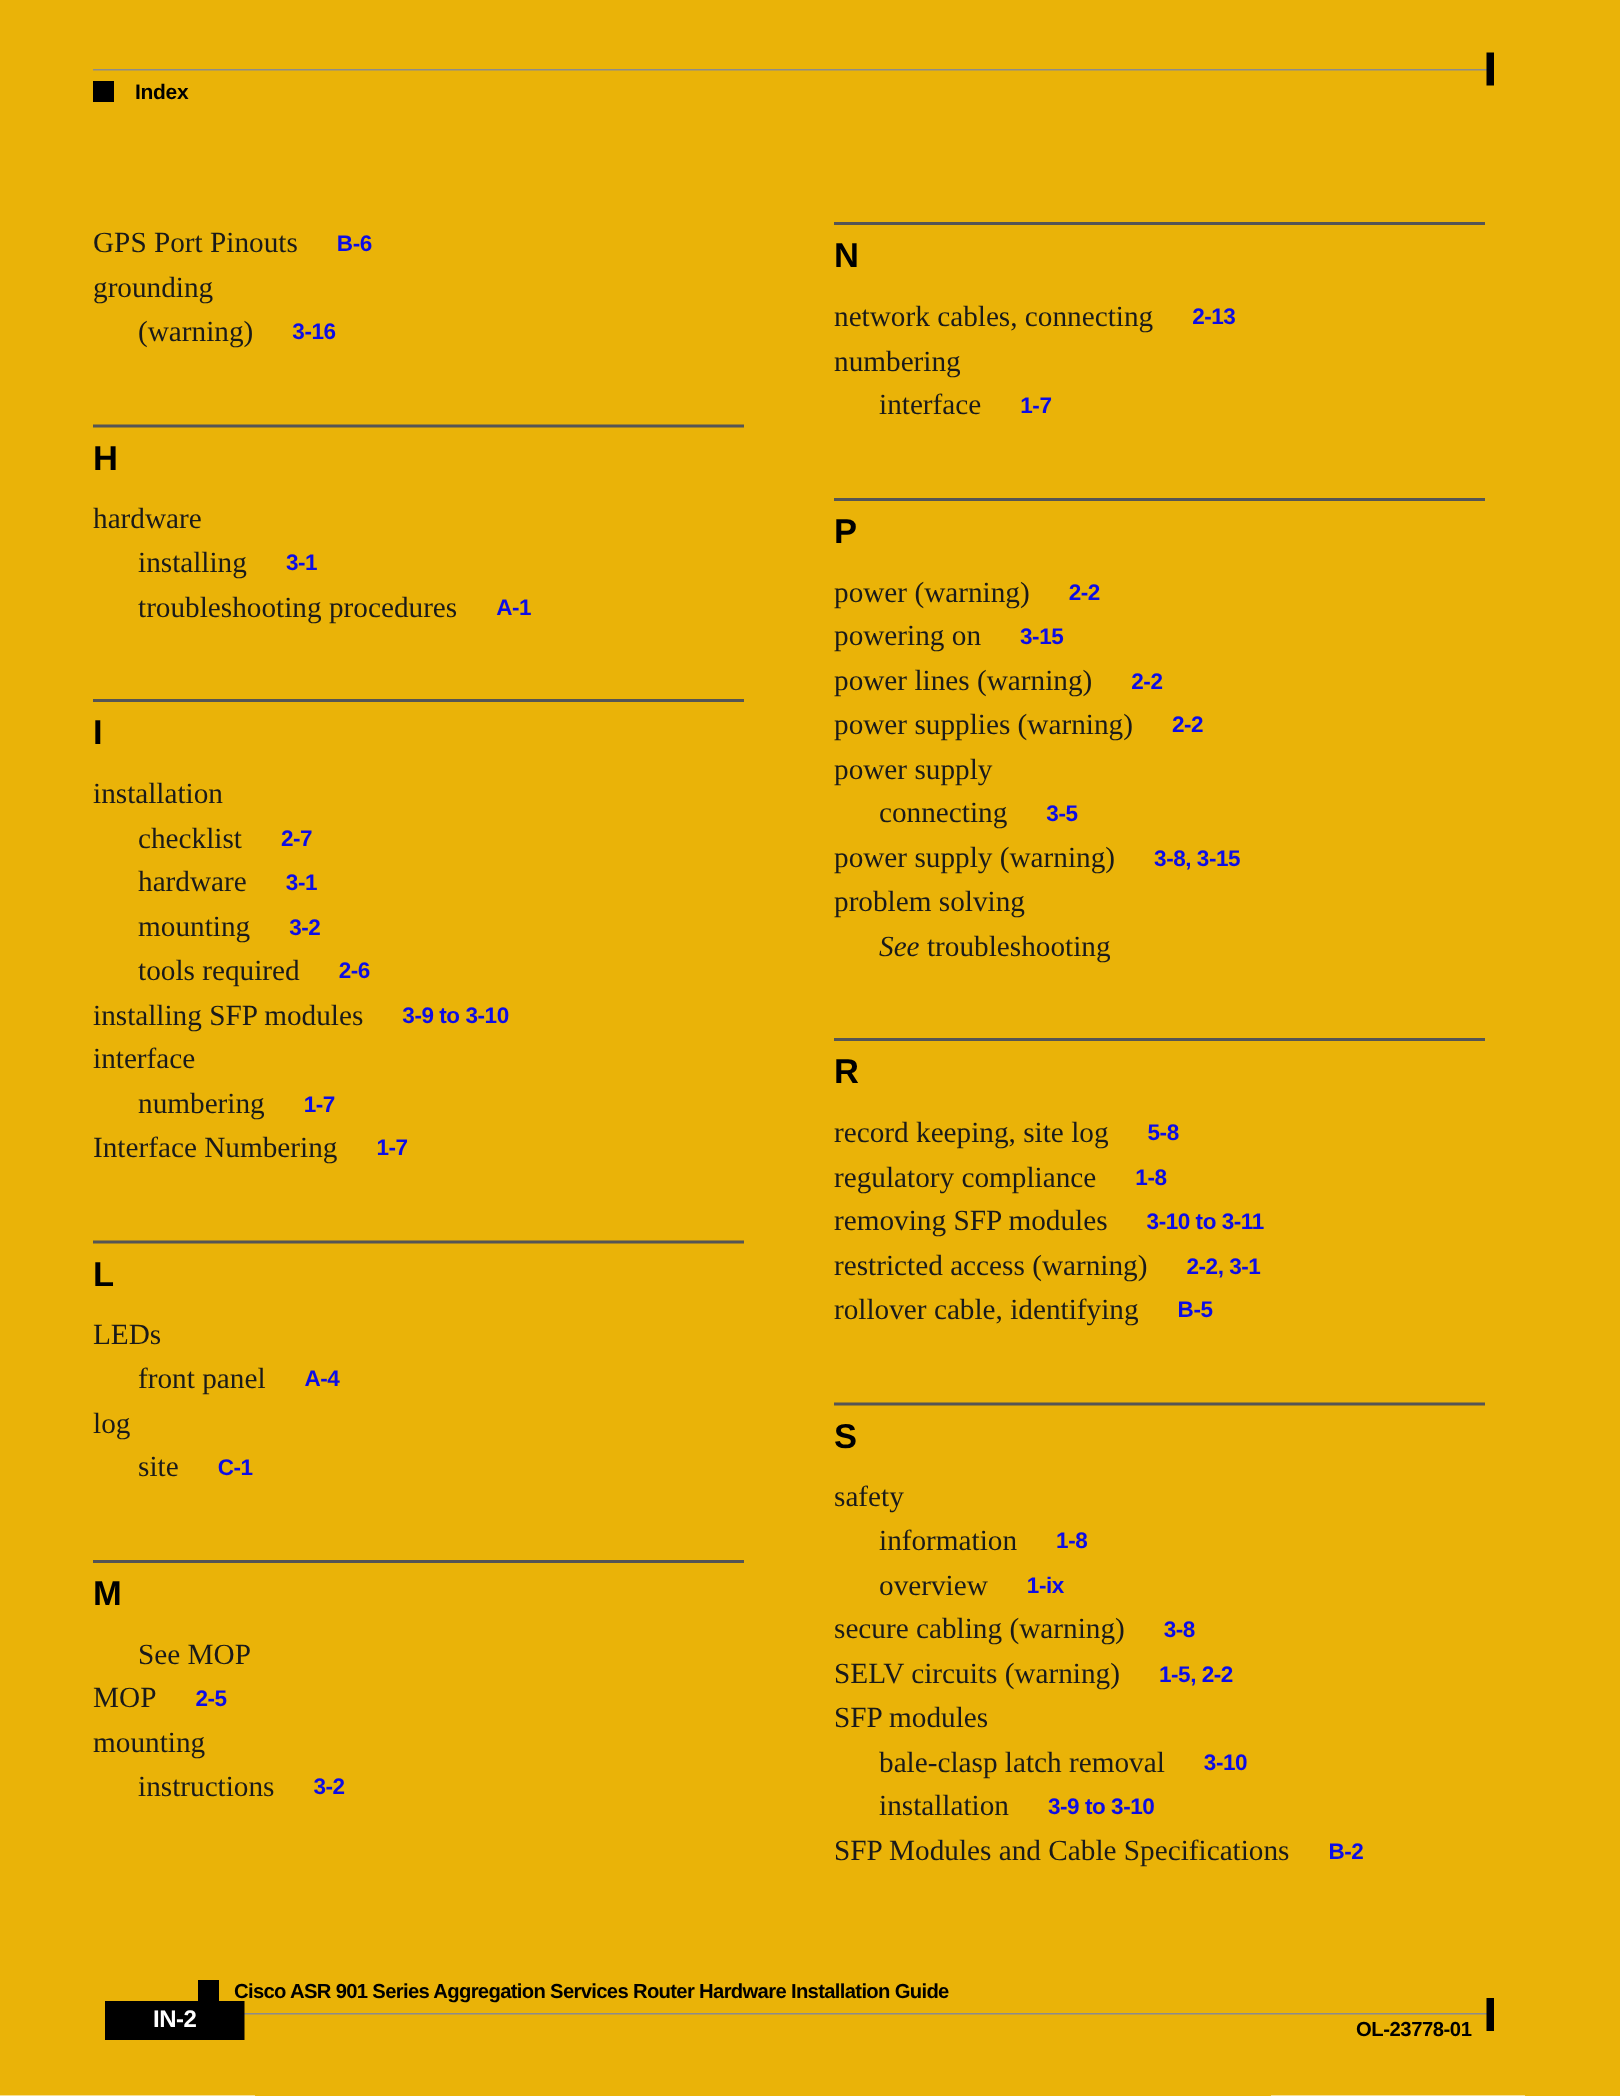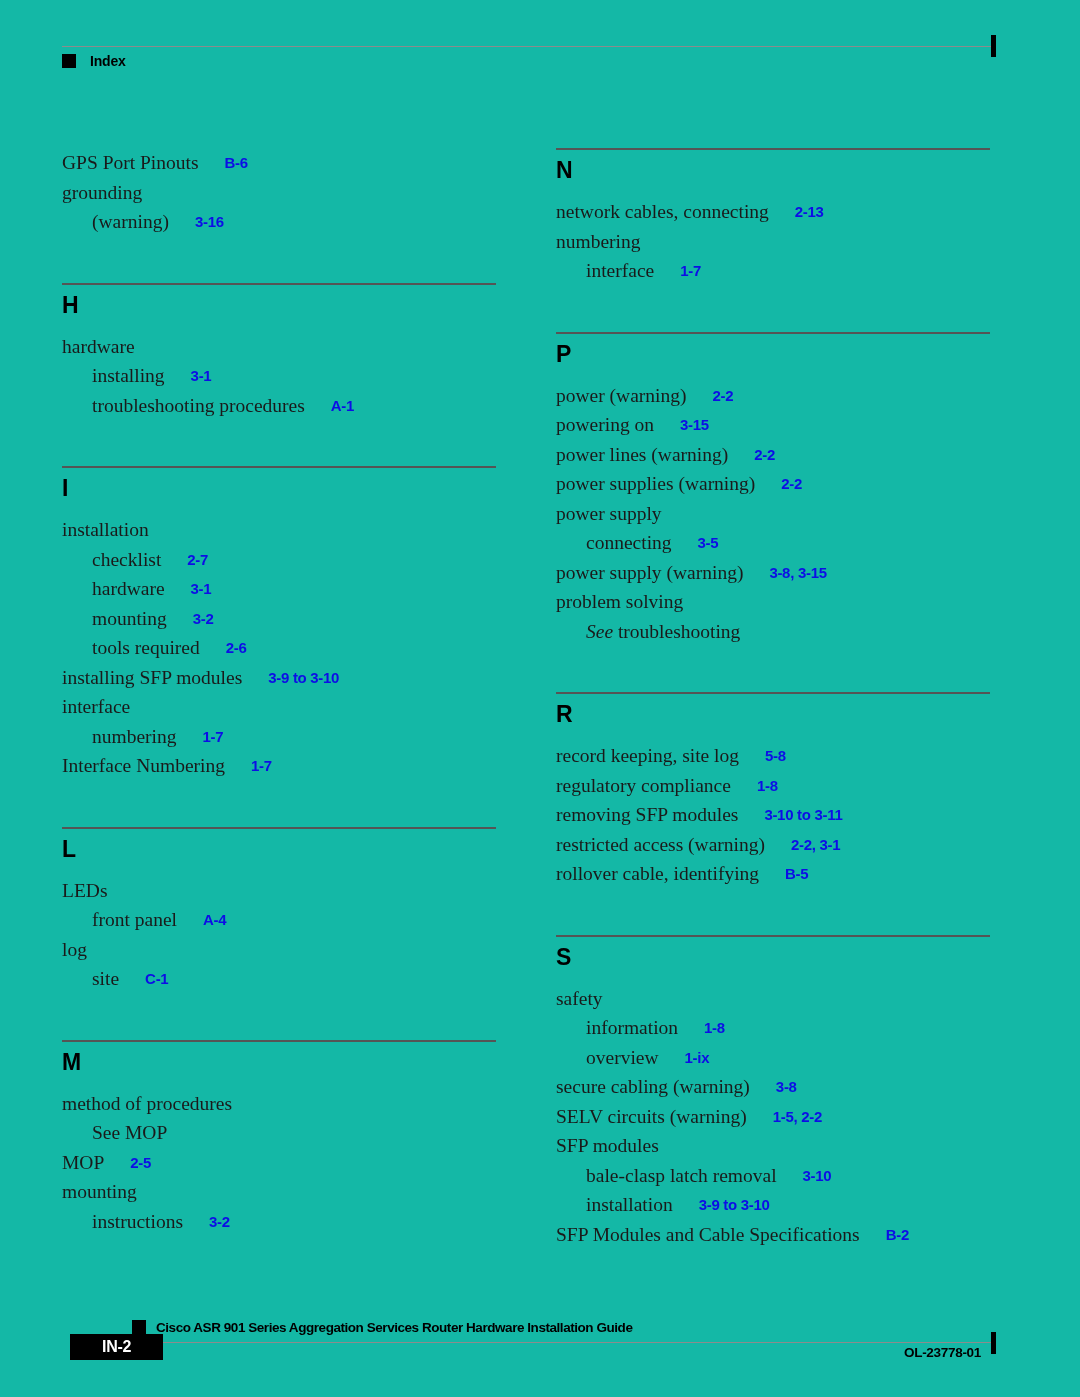--- a/index.html
+++ b/index.html
@@ -4,21 +4,21 @@
 <style>
   html, body {
     margin: 0;
     padding: 0;
     background: #ffffff;
   }
   .page {
     position: relative;
     width: 1080px;
     height: 1397px;
-    background: #14b8a6;
+    background: #eab308;
     overflow: hidden;
     font-family: "Liberation Serif", "DejaVu Serif", serif;
   }
 
   
   .page-header {
     position: absolute;
     left: 62px;
     top: 46px;
     width: 933px;
@@ -228,21 +228,20 @@
           <div class="section-letter">L</div>
           <div class="entry lvl1"><span>LEDs</span></div>
           <div class="entry lvl2"><span>front panel</span><span class="ref">A-4</span></div>
           <div class="entry lvl1"><span>log</span></div>
           <div class="entry lvl2"><span>site</span><span class="ref">C-1</span></div>
           <div style="height: 46px;"></div>
         </div>
         <div class="section">
           <div class="section-rule"></div>
           <div class="section-letter">M</div>
-          <div class="entry lvl1"><span>method of procedures</span></div>
           <div class="entry lvl2"><span>See MOP</span></div>
           <div class="entry lvl1"><span>MOP</span><span class="ref">2-5</span></div>
           <div class="entry lvl1"><span>mounting</span></div>
           <div class="entry lvl2"><span>instructions</span><span class="ref">3-2</span></div>
         </div>
       </div>
     <div class="col col-right" id="col-right">
         <div class="section">
           <div class="section-rule"></div>
           <div class="section-letter">N</div>

